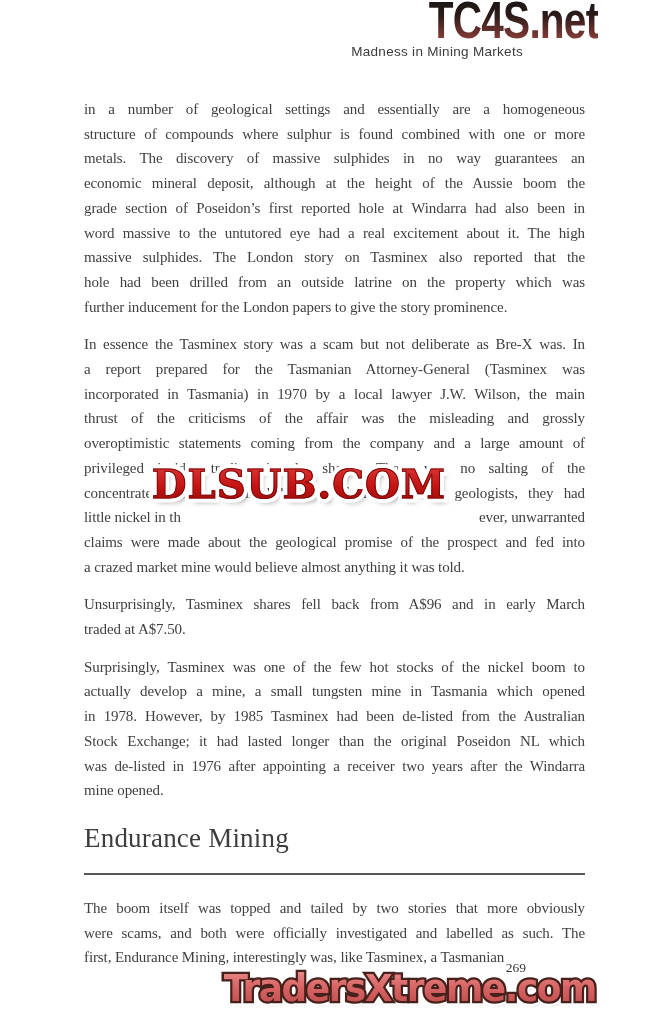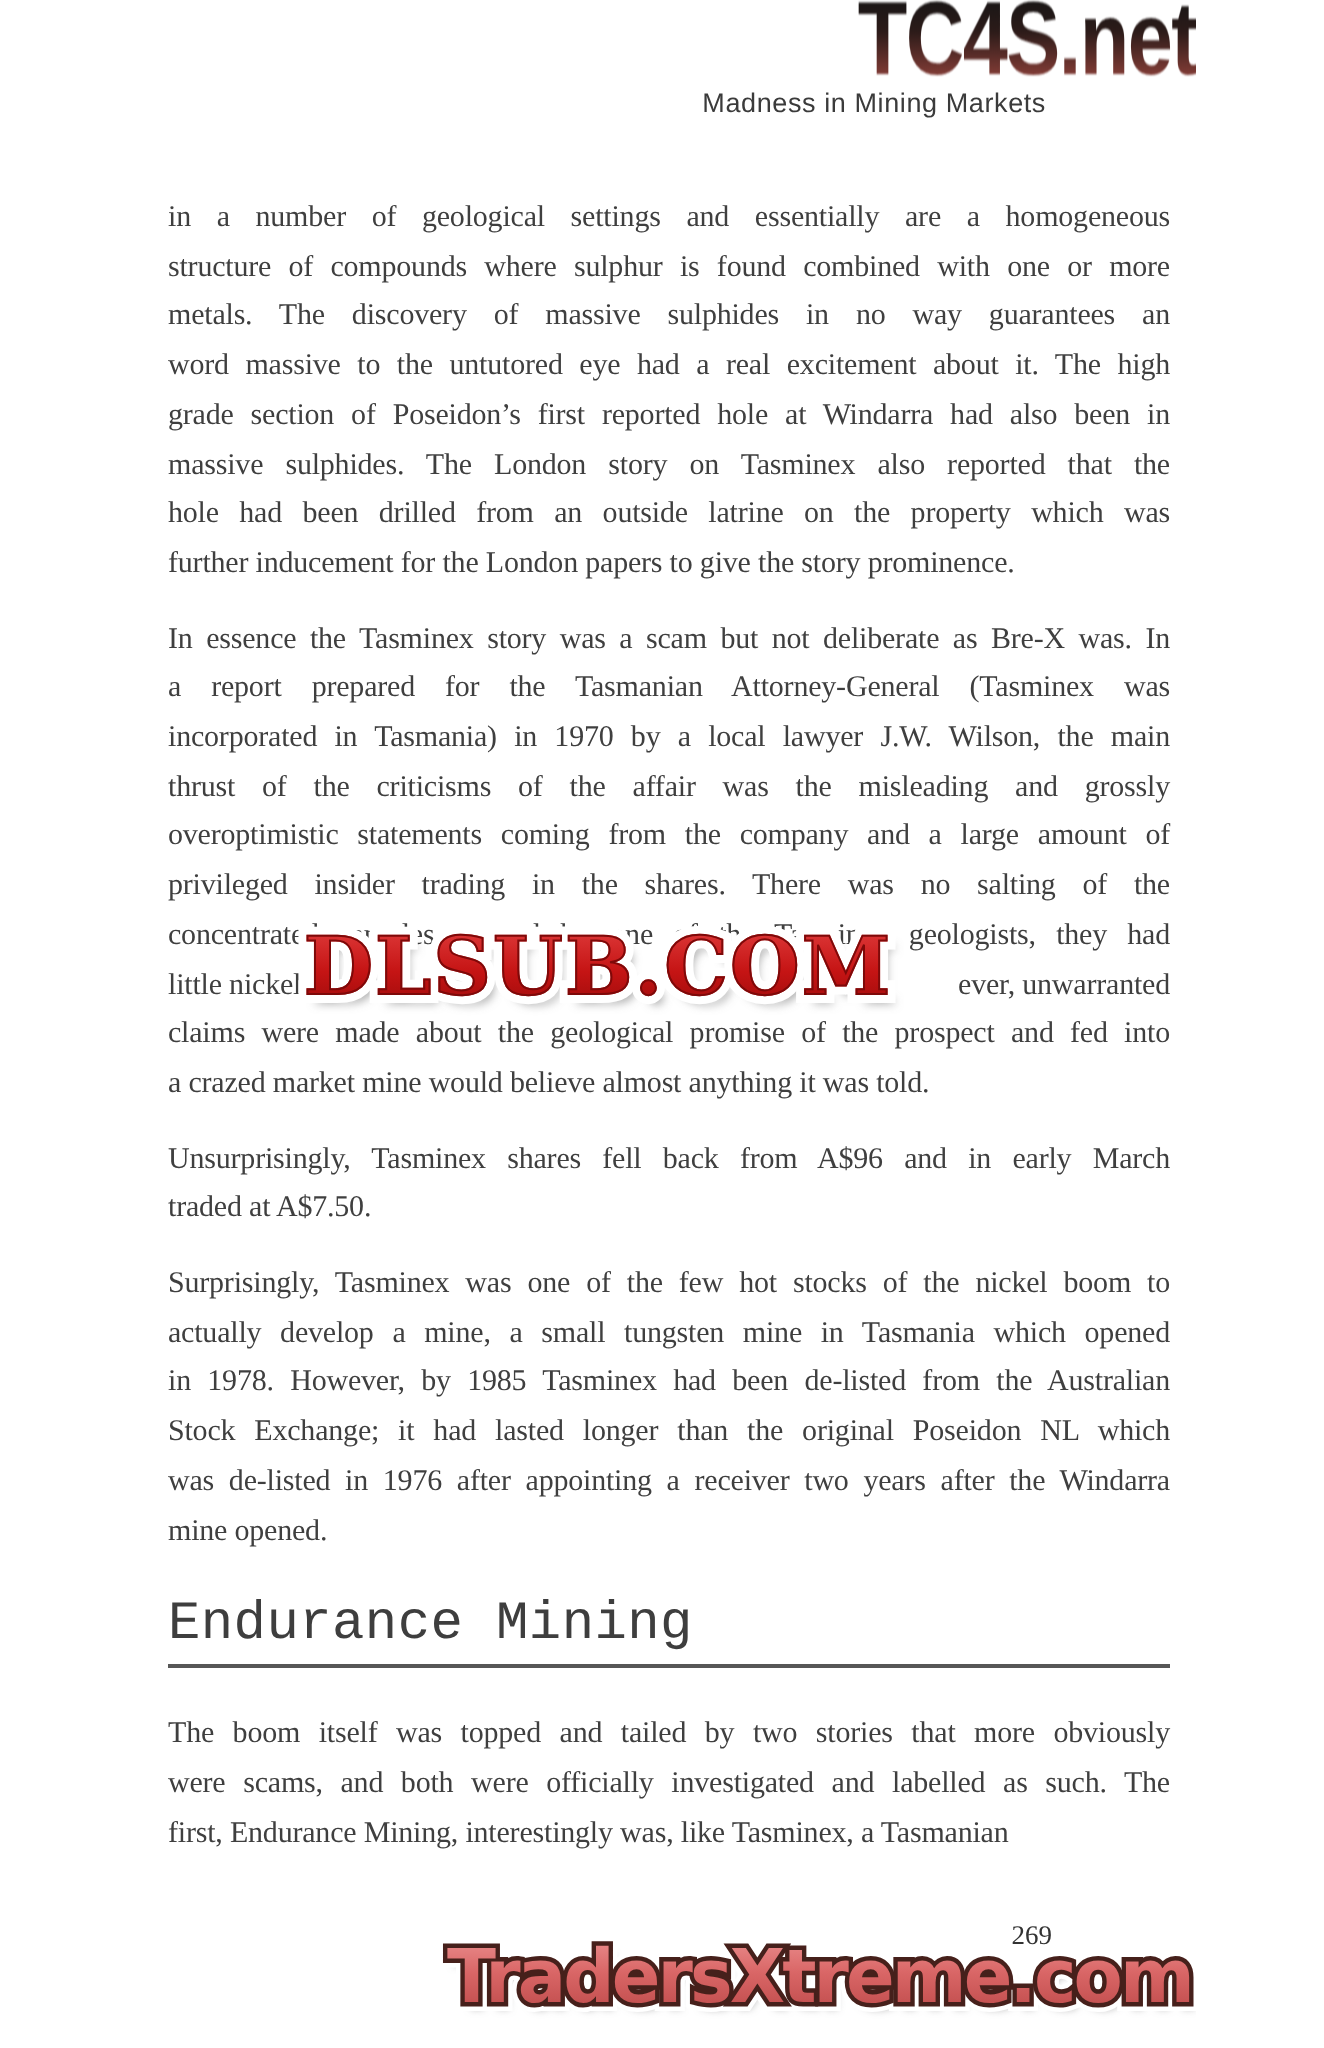--- a/index.html
+++ b/index.html
@@ -37,24 +37,24 @@
     letter-spacing:-0.1px;
   }
   .para { margin-bottom:13px; }
   .line { text-align:justify; text-align-last:justify; white-space:normal; }
   .line.last { text-align-last:left; }
   .line.parts { display:flex; justify-content:space-between; }
 
   
   .section-heading {
     margin-top:20px; margin-bottom:21px;
-    font-family:Liberation Mono, monospace;
+    font-family:Liberation Serif, serif;
     font-size:27px; font-weight:400; color:#3e3e3e;
     letter-spacing:0.2px; line-height:30px;
-    padding-bottom:4px;
+    padding-bottom:20px;
     border-bottom:2px solid #575757;
   }
 
   
   .watermark {
     position:absolute; top:460px; left:50%;
     transform:translateX(-50%);
     font-family:"DejaVu Serif", serif; font-weight:bold;
     font-size:40px; line-height:1.2; letter-spacing:1px;
     white-space:nowrap; z-index:5;
@@ -103,22 +103,23 @@
   <div class="tc4s-logo">TC4S.net</div>
 
   <div class="running-title">Madness in Mining Markets</div>
 
   <div class="body-text">
     <div>
         <div class="para">
           <div class="line">in a number of geological settings and essentially are a homogeneous</div>
           <div class="line">structure of compounds where sulphur is found combined with one or more</div>
           <div class="line">metals. The discovery of massive sulphides in no way guarantees an</div>
+          <div class="line">economic mineral deposit, although at the height of the Aussie boom the</div>
+          <div class="line">grade section of Poseidon’s first reported hole at Windarra had also been in</div>
           <div class="line">word massive to the untutored eye had a real excitement about it. The high</div>
-          <div class="line">grade section of Poseidon’s first reported hole at Windarra had also been in</div>
           <div class="line">massive sulphides. The London story on Tasminex also reported that the</div>
           <div class="line">hole had been drilled from an outside latrine on the property which was</div>
           <div class="line last">further inducement for the London papers to give the story prominence.</div>
         </div>
         <div class="para">
           <div class="line">In essence the Tasminex story was a scam but not deliberate as Bre-X was. In</div>
           <div class="line">a report prepared for the Tasmanian Attorney-General (Tasminex was</div>
           <div class="line">incorporated in Tasmania) in 1970 by a local lawyer J.W. Wilson, the main</div>
           <div class="line">thrust of the criticisms of the affair was the misleading and grossly</div>
           <div class="line">overoptimistic statements coming from the company and a large amount of</div>

